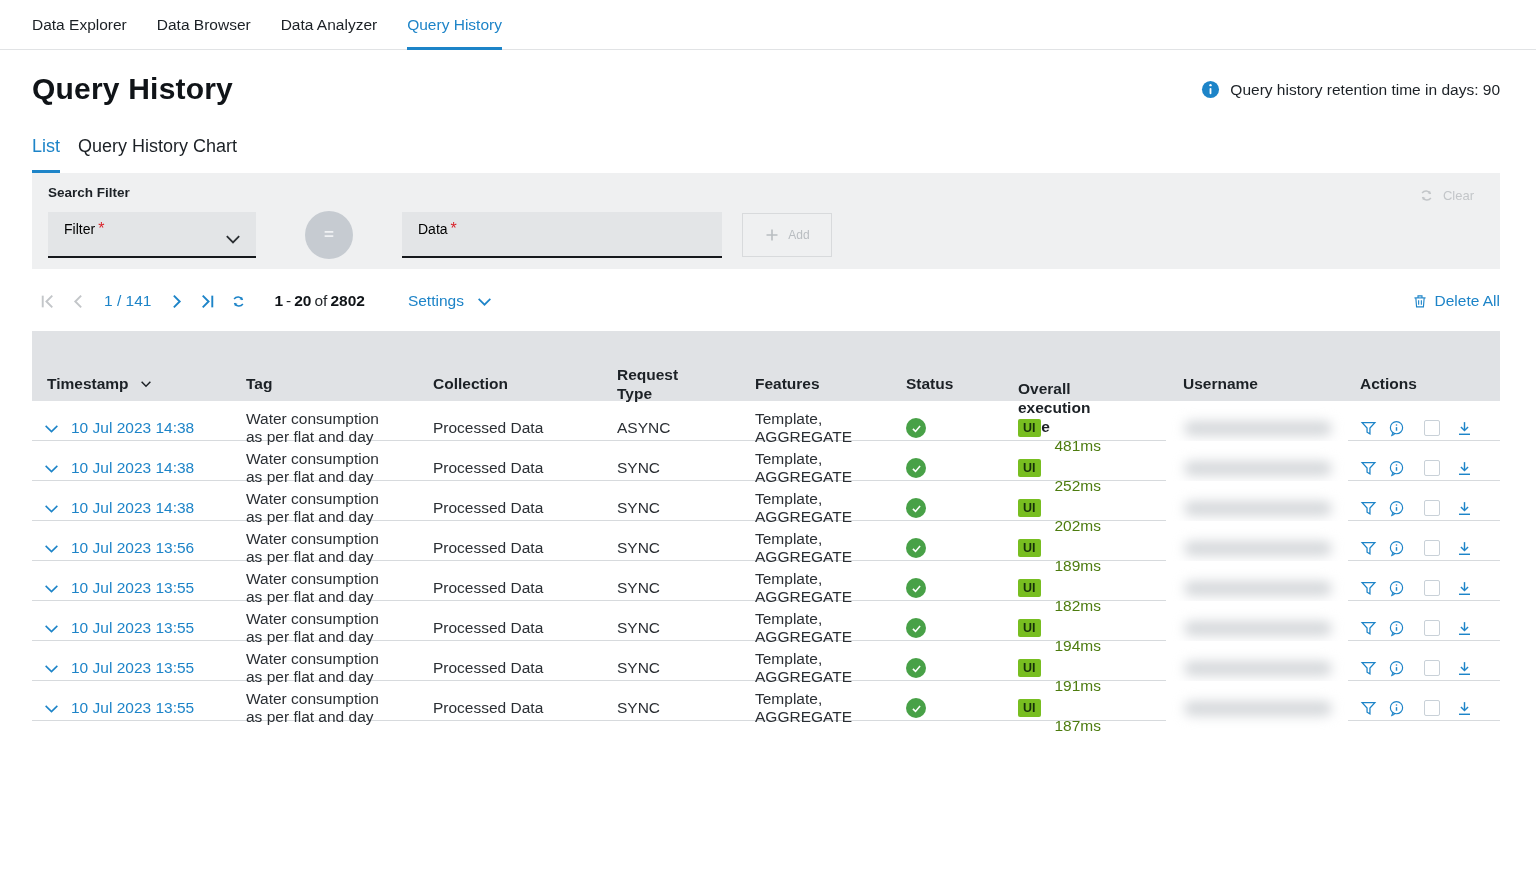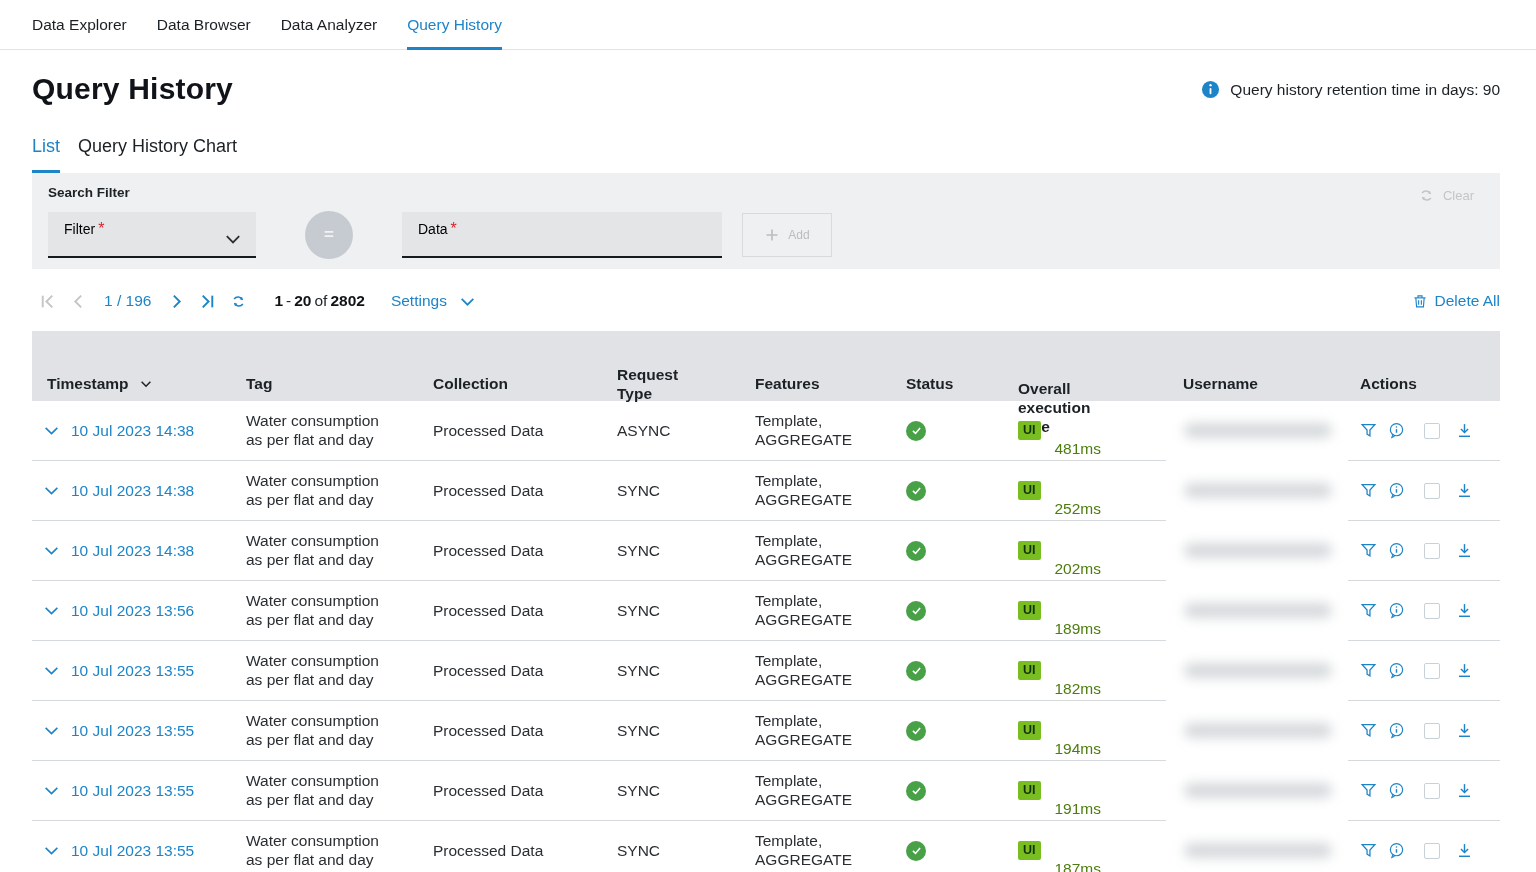--- a/index.html
+++ b/index.html
@@ -56,39 +56,39 @@
   
   .pag-row{display:flex;align-items:center;margin-top:14px;height:36px;}
   .pag-row .nav-ic{width:17px;height:17px;margin:0 7px;cursor:pointer;}
   .pag-row .nav-ic.disabled{color:var(--disabled);cursor:default;}
   .pag-row .nav-ic.blue{color:var(--blue);}
   .page-indicator{color:var(--blue);font-size:15.5px;margin:0 10px;}
   .range{font-size:15.5px;color:#23272b;margin-left:20px;}
   .range b{font-weight:700;color:#101418;}
   .range span{margin:0 3px;}
   .settings{display:flex;align-items:center;gap:12px;color:var(--blue);font-size:15.5px;
-    margin-left:26px;cursor:pointer;}
+    margin-left:43px;cursor:pointer;}
   .delete-all{margin-left:auto;display:flex;align-items:center;gap:7px;color:var(--blue);
     font-size:15.5px;cursor:pointer;}
 
   
   .table{margin-top:12px;}
   .thead{display:grid;grid-template-columns:var(--cols);background:var(--thead);
     height:70px;align-items:center;font-weight:700;font-size:15.5px;color:#1c2126;}
   .thead .hcell{line-height:1.23;}
   .h-timestamp{grid-column:1/3;padding-left:15px;display:flex;align-items:center;gap:10px;}
   .h-features{padding-left:15px;}
   .h-status{padding-left:14px;}
   .h-exec{padding-left:14px;}
   .h-exec span{display:inline-block;max-width:92px;margin-top:48px;}
   .h-reqtype span{display:inline-block;max-width:72px;}
   .h-username{padding-left:17px;}
   .h-actions{padding-left:12px;}
 
-  .trow{display:grid;grid-template-columns:var(--cols);height:60px;align-items:center;
+  .trow{display:grid;grid-template-columns:var(--cols);height:40px;align-items:center;
     border-bottom:1px solid var(--rowborder);font-size:15.5px;}
   .c-expand{display:flex;justify-content:center;color:var(--blue);cursor:pointer;}
   .c-ts a{color:var(--blue);text-decoration:none;}
   .c-tag span{display:inline-block;max-width:150px;line-height:1.18;}
   .c-feat span{display:inline-block;max-width:120px;line-height:1.18;padding-left:15px;box-sizing:content-box;}
   .c-status{padding-left:14px;}
   .status-ok{width:20px;height:20px;border-radius:50%;background:var(--green);
     display:flex;align-items:center;justify-content:center;}
   .c-exec{padding-left:14px;display:flex;align-items:center;gap:14px;}
   .ui-badge{background:var(--badge);color:#17300a;font-size:12.5px;font-weight:700;
@@ -175,21 +175,21 @@
   </div>
 
   <div class="pag-row">
     <svg class="nav-ic disabled" viewBox="0 0 16 16" fill="none" stroke="currentColor" stroke-width="1.8">
         <path d="M3.5 2.5v11"></path>
         <path d="M12.5 2.5 7 8l5.5 5.5"></path>
       </svg>
     <svg class="nav-ic disabled" viewBox="0 0 16 16" fill="none" stroke="currentColor" stroke-width="1.8">
         <path d="M10.5 2.5 5 8l5.5 5.5"></path>
       </svg>
-    <span class="page-indicator">1 / 196</span>
+    <span class="page-indicator">1 / 141</span>
     <svg class="nav-ic blue" viewBox="0 0 16 16" fill="none" stroke="currentColor" stroke-width="1.8">
         <path d="M5.5 2.5 11 8l-5.5 5.5"></path>
       </svg>
     <svg class="nav-ic blue" viewBox="0 0 16 16" fill="none" stroke="currentColor" stroke-width="1.8">
         <path d="M12.5 2.5v11"></path>
         <path d="M3.5 2.5 9 8l-5.5 5.5"></path>
       </svg>
     <svg class="nav-ic blue" viewBox="0 0 24 24">
         <g fill="none" stroke="currentColor" stroke-width="2.1">
           <path d="M18.2 15.5a7 7 0 0 1-11.9-1.2"></path>

